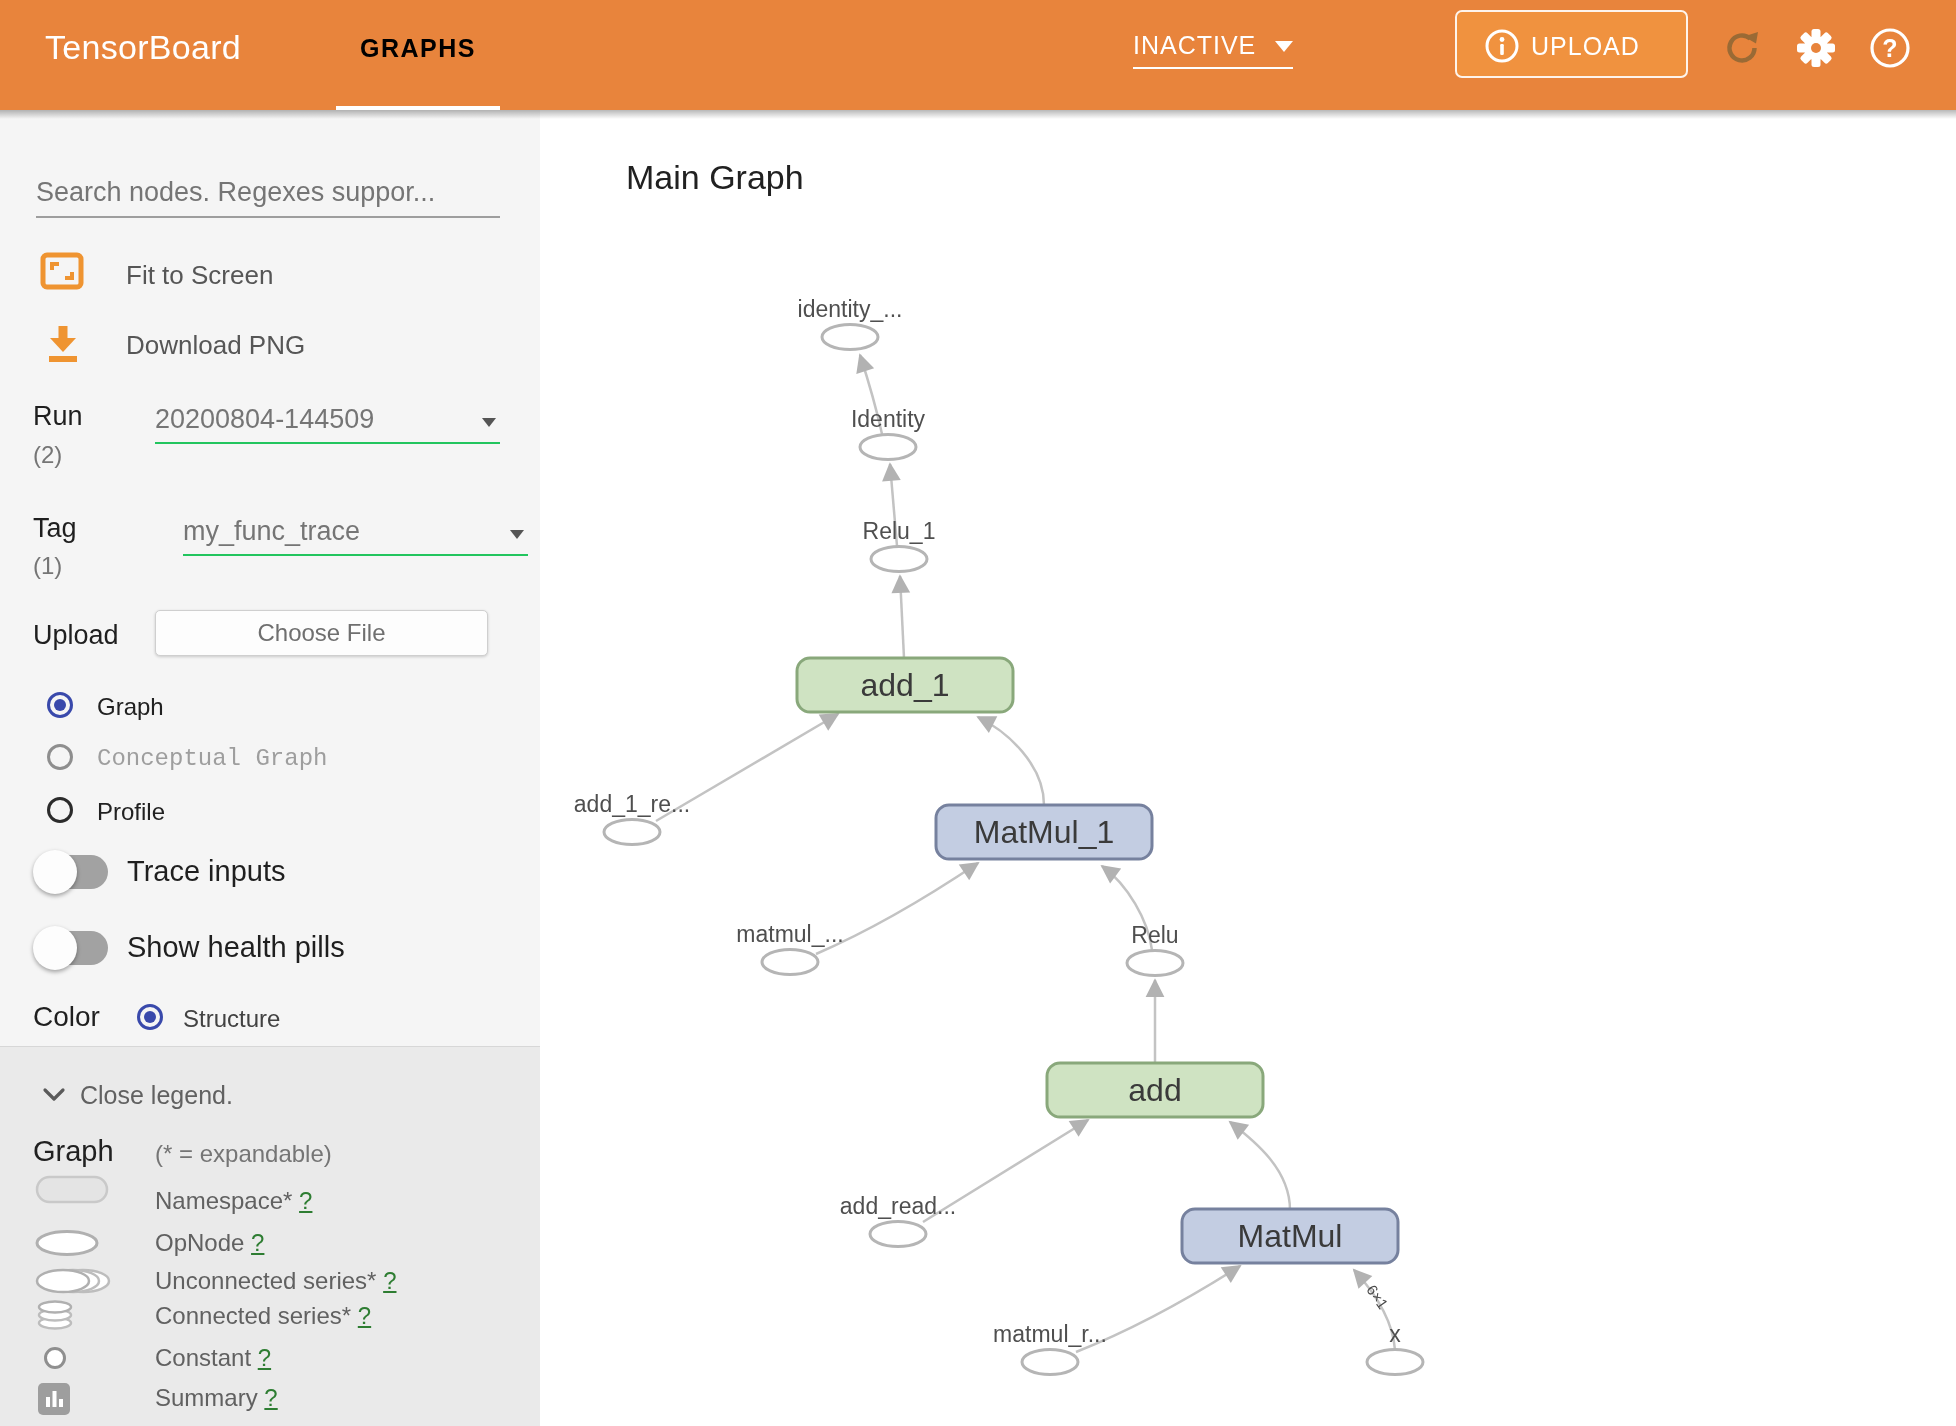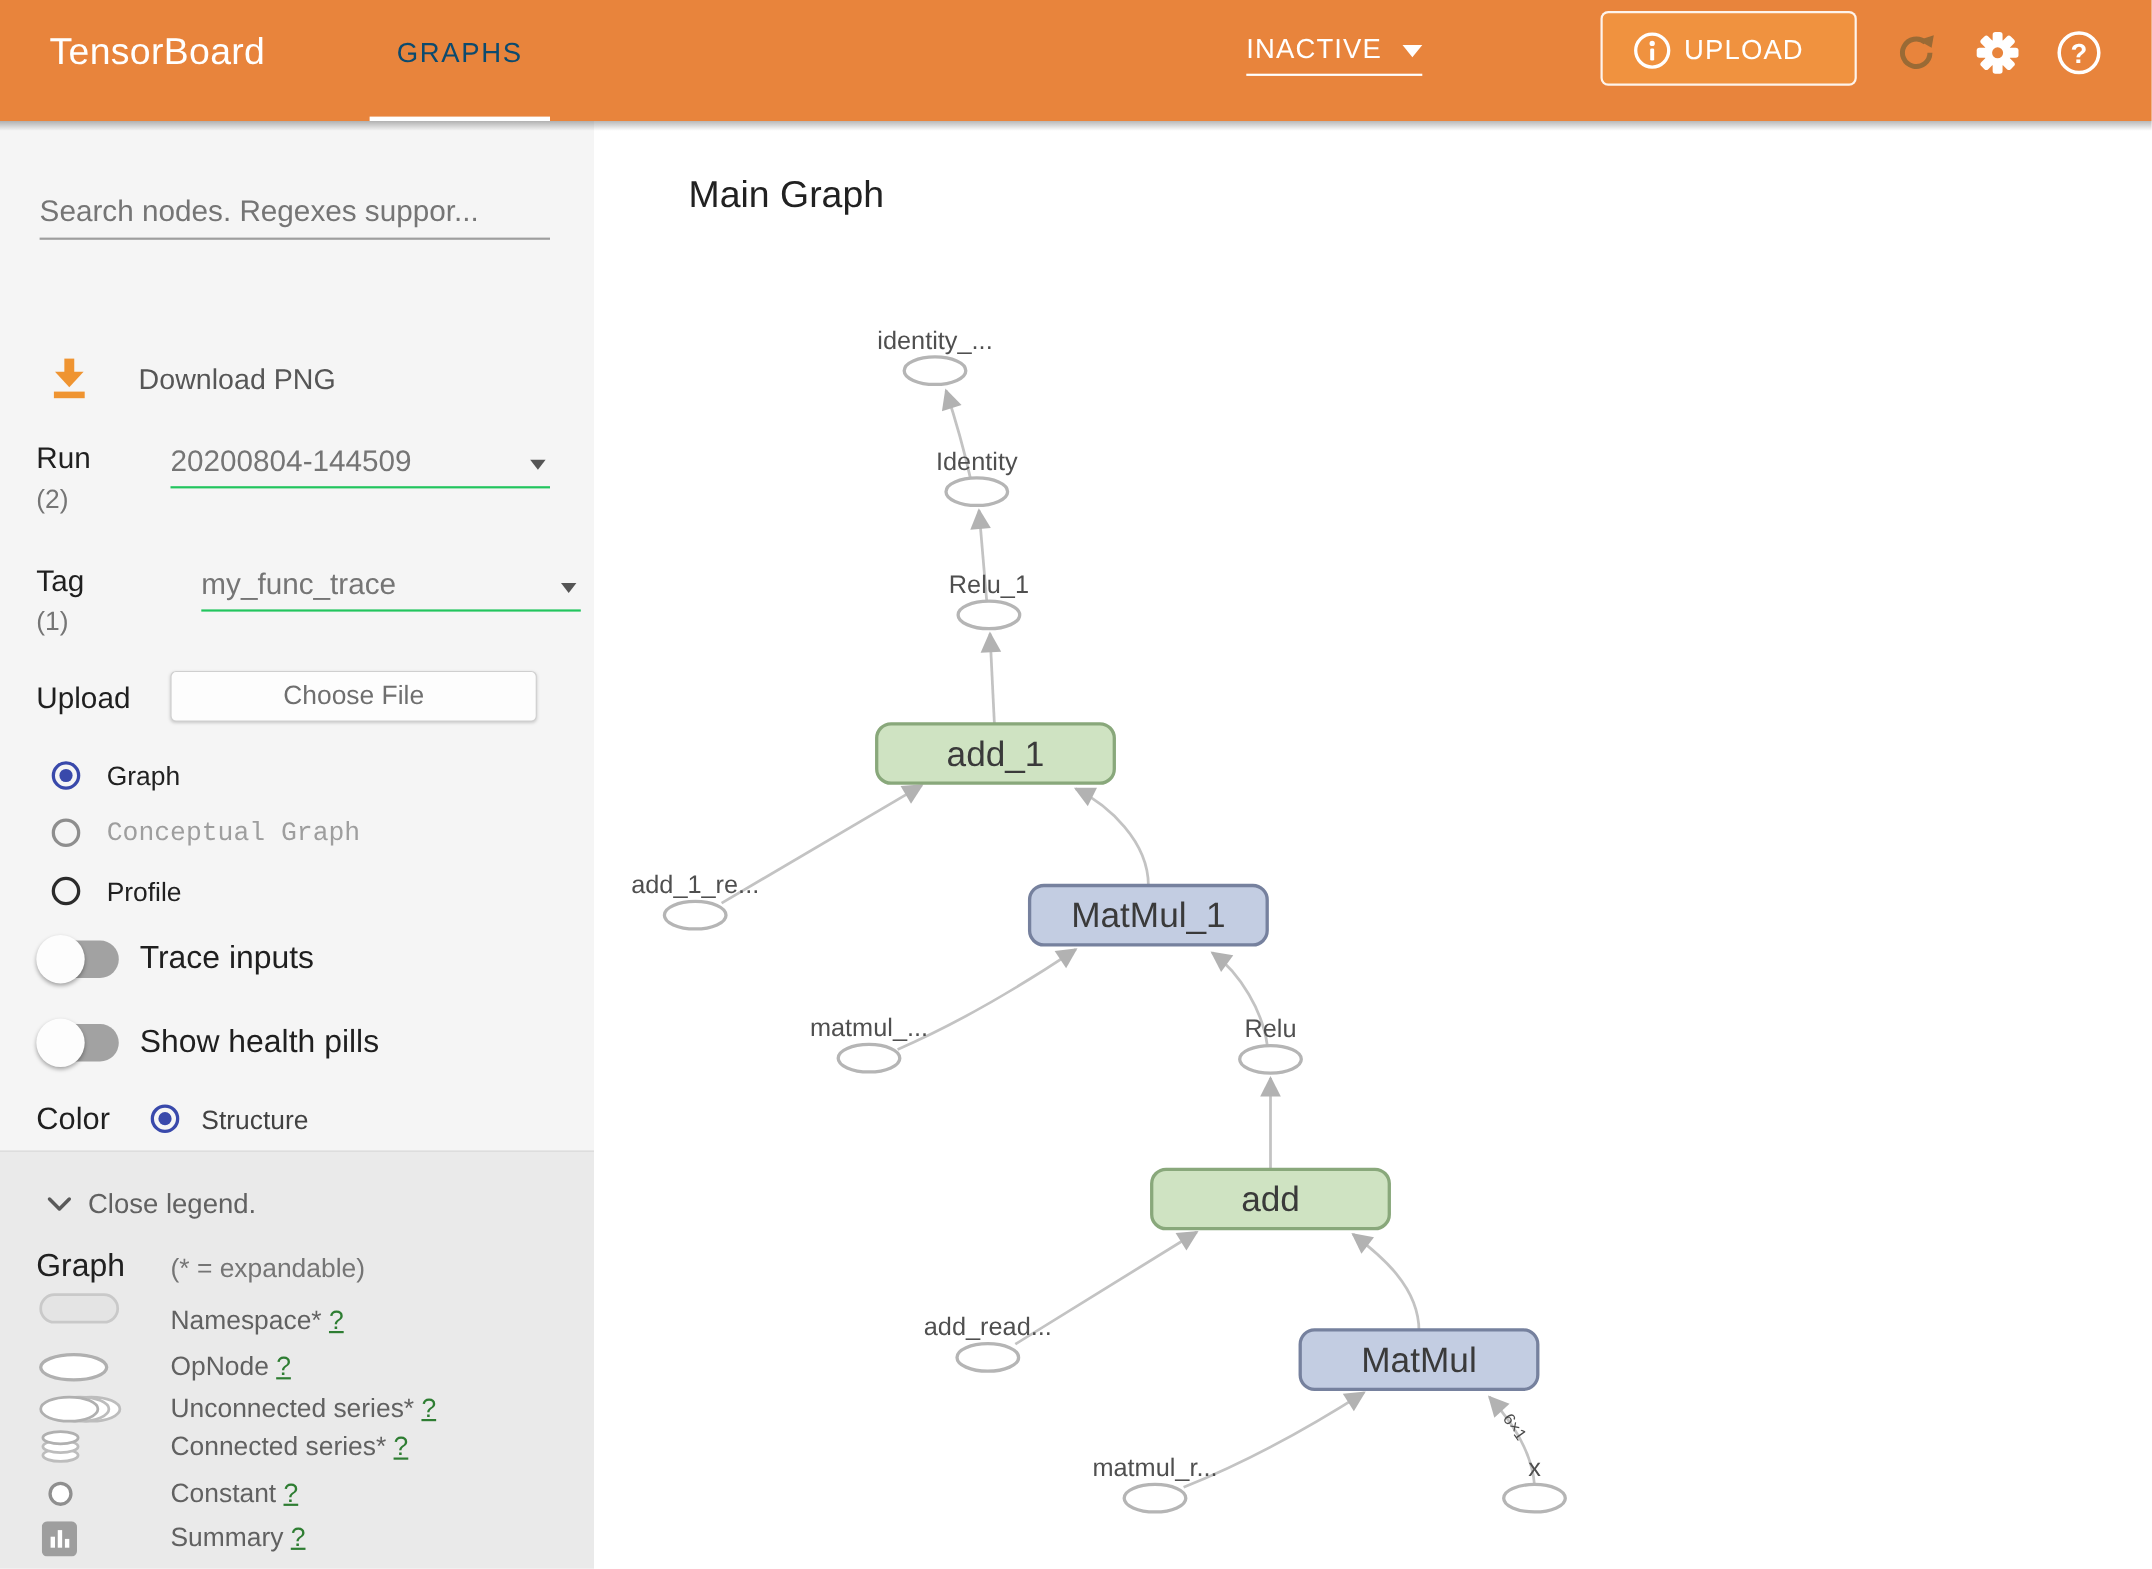--- a/index.html
+++ b/index.html
@@ -5,21 +5,21 @@
   * { margin:0; padding:0; box-sizing:border-box; }
   html,body { width:1956px; height:1426px; overflow:hidden; background:#fff;
               font-family:"Liberation Sans", sans-serif; }
 
   
   .header { position:absolute; left:0; top:0; width:1956px; height:110px; background:#e8843c; z-index:4; }
   .header-shadow { position:absolute; left:0; top:110px; width:1956px; height:9px;
                    background:linear-gradient(rgba(0,0,0,0.28), rgba(0,0,0,0)); z-index:6; pointer-events:none; }
   .brand { position:absolute; left:45px; top:28px; font-size:34px; font-weight:500; color:#fff; letter-spacing:0.3px; }
   .tab { position:absolute; left:336px; top:0; width:164px; height:110px; text-align:center; cursor:pointer; }
-  .tab-label { position:absolute; left:0; right:0; top:34px; font-size:25px; font-weight:400; color:#0c4a6e; letter-spacing:1.5px; }
+  .tab-label { position:absolute; left:0; right:0; top:34px; font-size:25px; font-weight:700; color:#000000; letter-spacing:1.5px; }
   .tab-underline { position:absolute; left:0; right:0; bottom:0; height:4px; background:#fff; }
   .status-dd { position:absolute; left:1133px; top:0; width:160px; height:80px; cursor:pointer; }
   .status-label { position:absolute; left:0; top:31px; font-size:25px; color:#fff; letter-spacing:1px; }
   .status-underline { position:absolute; left:0; top:67px; width:160px; height:2px; background:#fff; }
   .caret-white { position:absolute; left:142px; top:41px; width:0; height:0;
                  border-left:9px solid transparent; border-right:9px solid transparent; border-top:11px solid #fff; }
   .upload-btn { position:absolute; left:1455px; top:10px; width:233px; height:68px;
                 background:#f0923f; border:2px solid rgba(255,255,255,0.9); border-radius:7px; cursor:pointer; }
   .upload-label { position:absolute; left:74px; top:20px; font-size:25px; color:#fff; letter-spacing:1px; }
   .hicon { position:absolute; top:26px; width:44px; height:44px; cursor:pointer; }
@@ -122,20 +122,28 @@
     <circle cx="22" cy="22" r="18" fill="none" stroke="#fff" stroke-width="3.2"></circle>
     <text x="22" y="31" text-anchor="middle" font-size="25" font-weight="bold" fill="#fff" font-family="Liberation Sans, sans-serif">?</text>
   </svg>
 </div>
 <div class="header-shadow"></div>
 
 <div class="sidebar">
 
   <input class="search-input" type="text" placeholder="Search nodes. Regexes suppor..." style="">
 
+  <div class="side-action" style="top:138px;">
+    <svg style="position:absolute;left:40px;top:4px;" width="44" height="38" viewBox="0 0 44 38">
+      <rect x="3" y="3" width="38" height="32" rx="4" fill="none" stroke="#ef9431" stroke-width="5"></rect>
+      <path d="M12,18 v-6 h7" fill="none" stroke="#ef9431" stroke-width="4"></path>
+      <path d="M32,20 v6 h-7" fill="none" stroke="#ef9431" stroke-width="4"></path>
+    </svg>
+    <div class="a-label" style="top:12px;">Fit to Screen</div>
+  </div>
 
   <div class="side-action" style="top:208px;">
     <svg style="position:absolute;left:44px;top:6px;" width="38" height="40" viewBox="0 0 38 40">
       <rect x="14.5" y="2" width="9" height="13" fill="#ef9431"></rect>
       <polygon points="6,14 32,14 19,28" fill="#ef9431"></polygon>
       <rect x="5" y="32" width="28" height="6" fill="#ef9431"></rect>
     </svg>
     <div class="a-label" style="top:12px;">Download PNG</div>
   </div>
 

